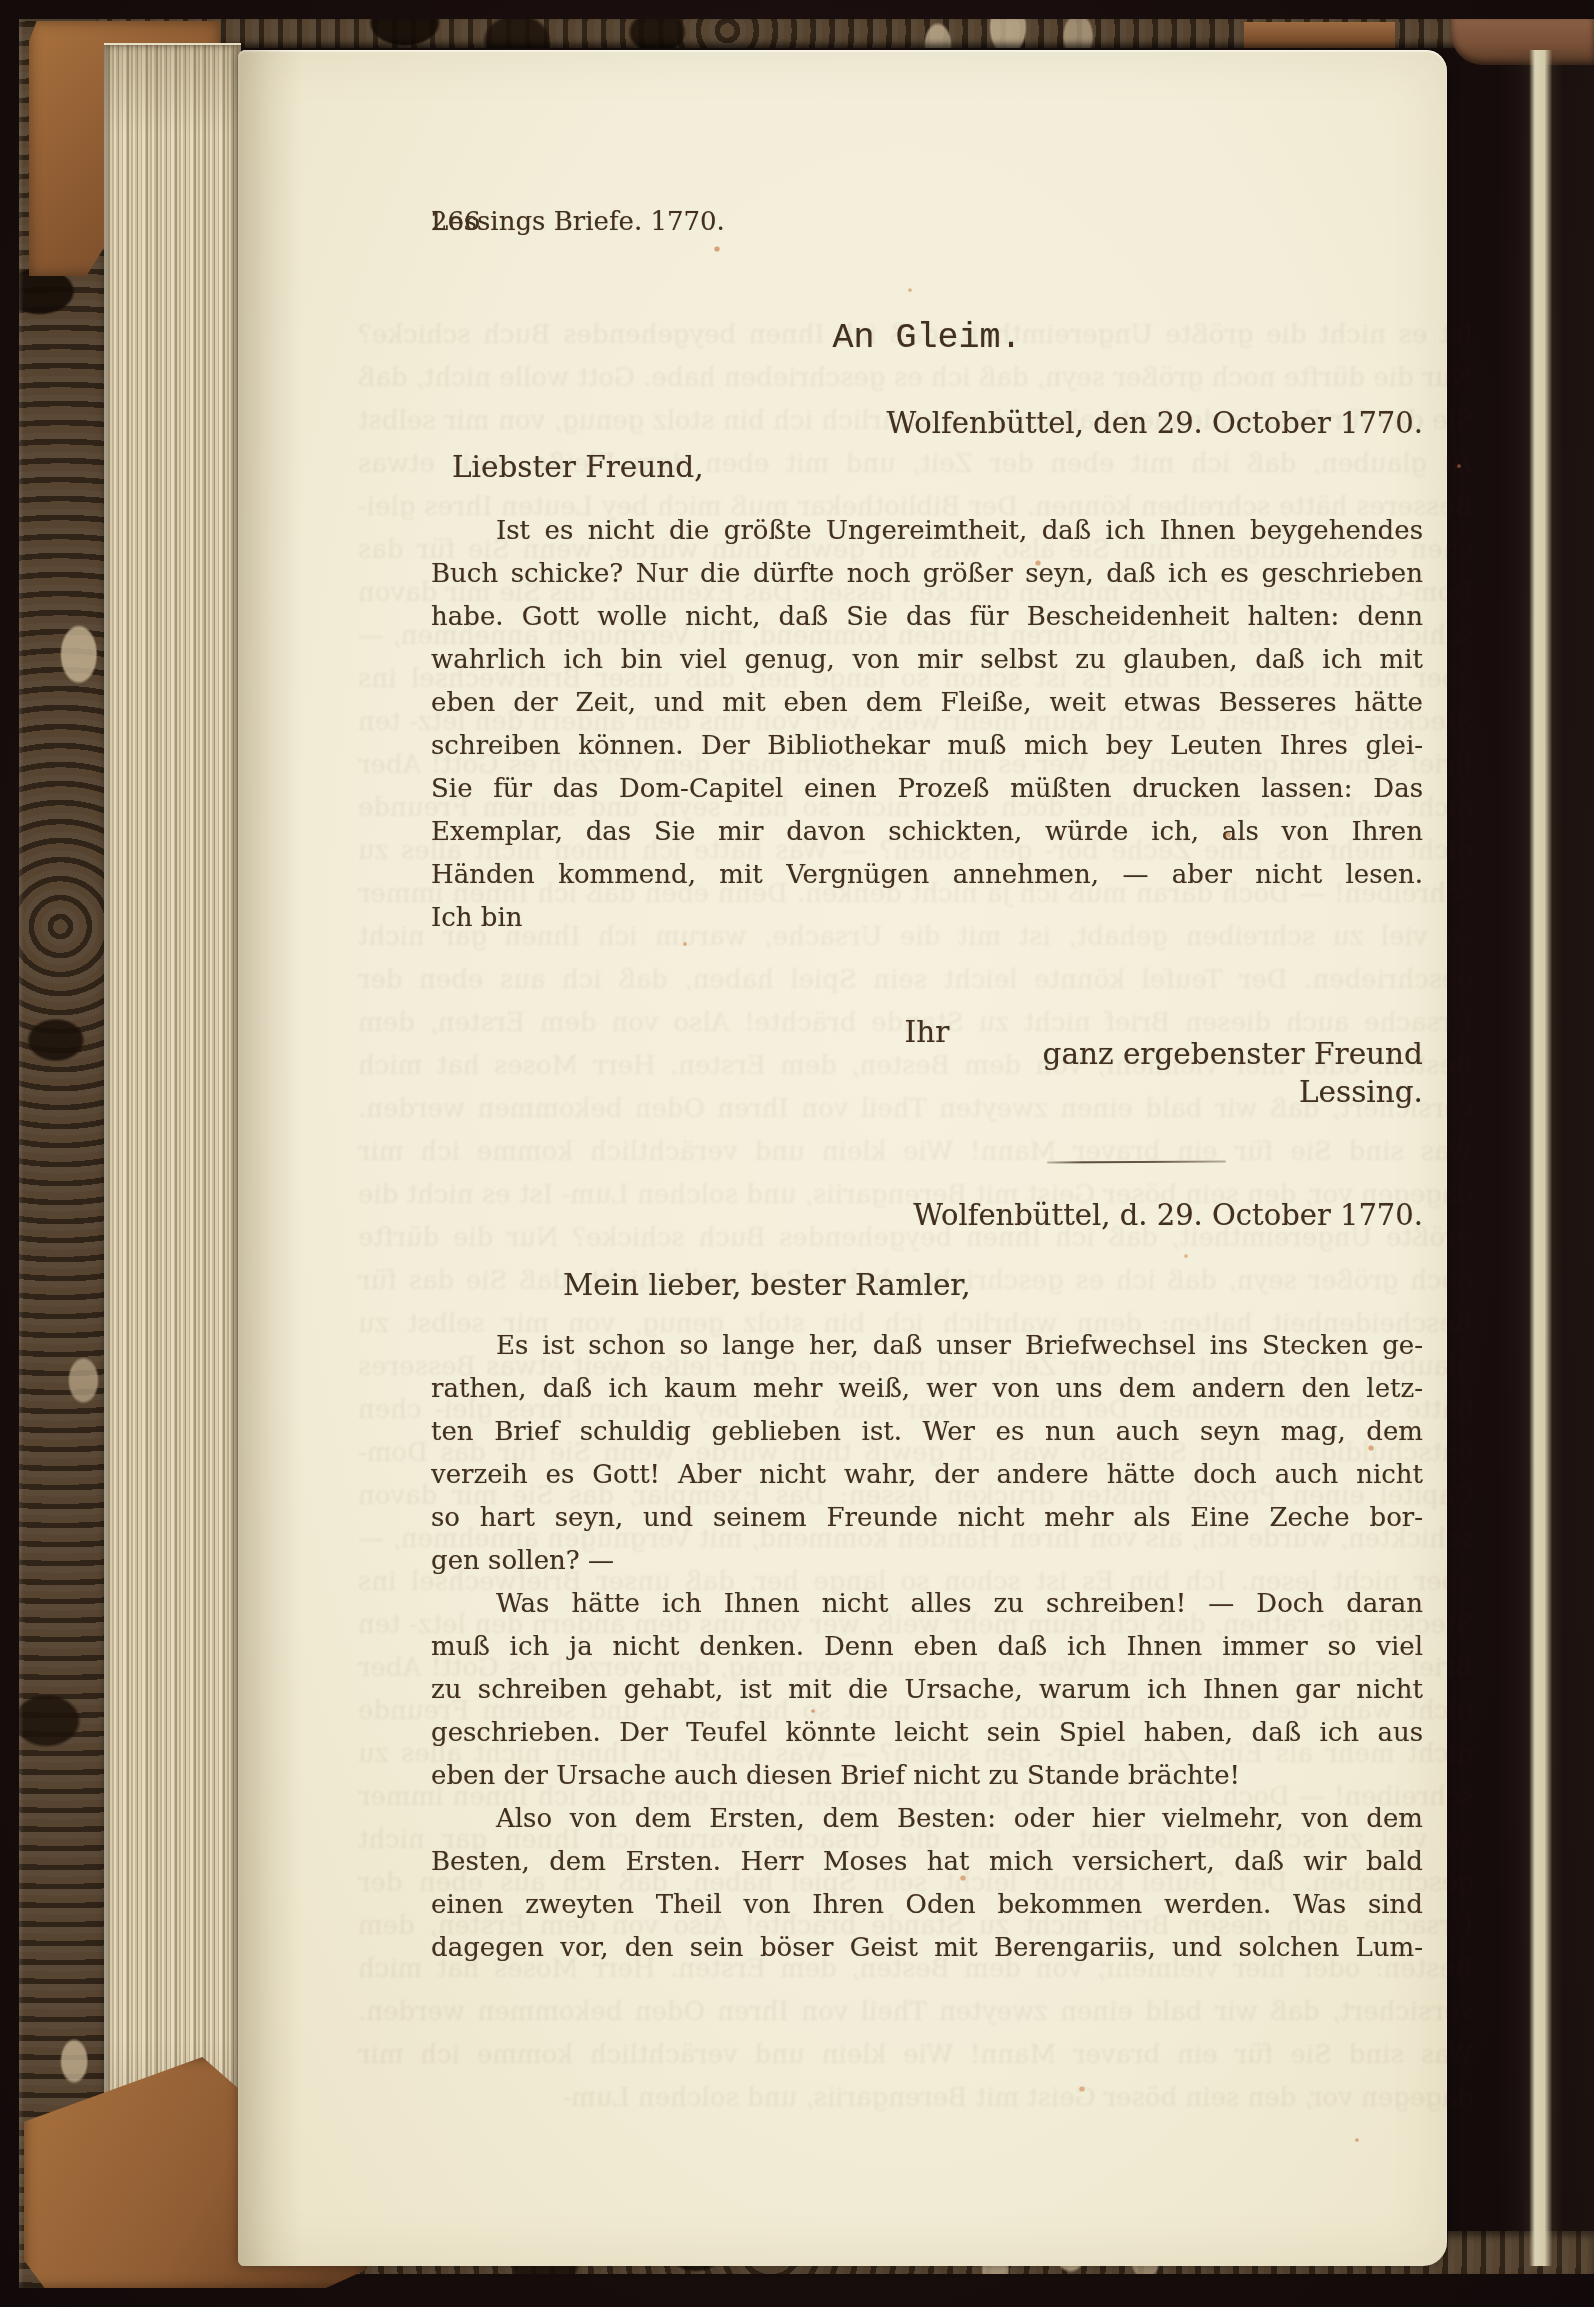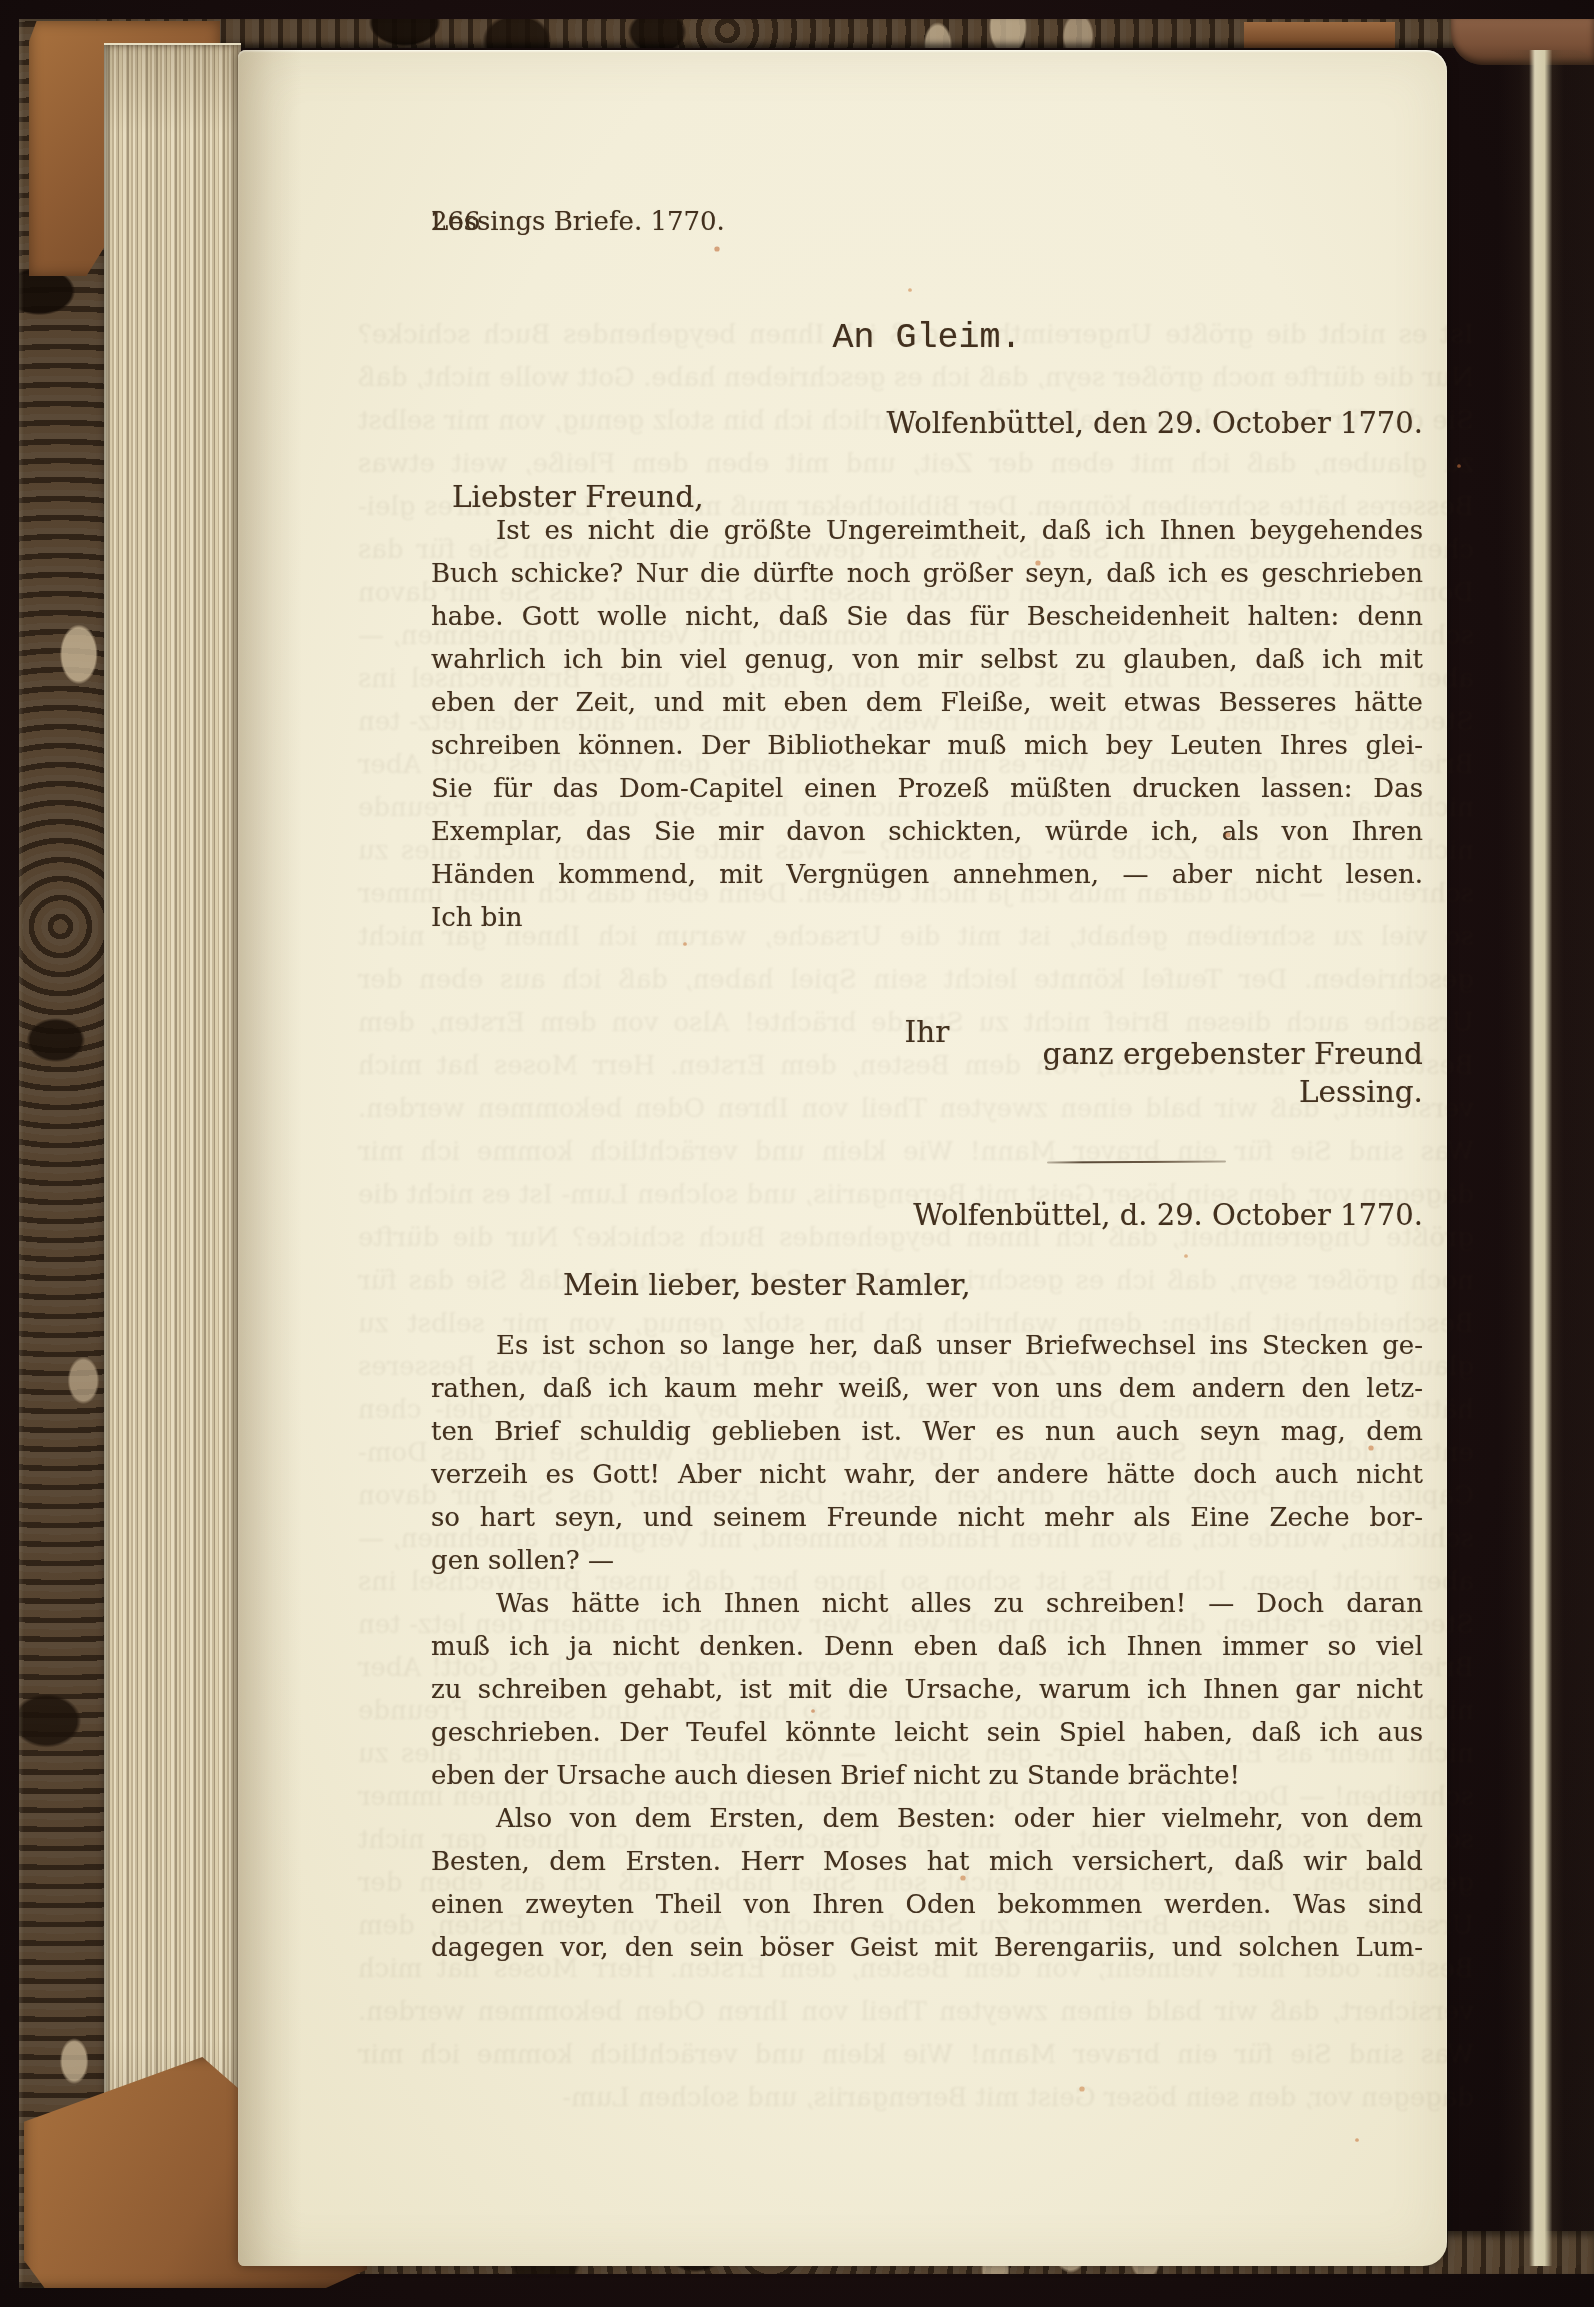--- a/index.html
+++ b/index.html
@@ -68,21 +68,21 @@
   .ink{color:#42301e;text-shadow:0 0 0.8px rgba(66,48,30,.4);}
   .col{position:absolute;left:193px;width:992px;}
   .page-header{top:156px;font-size:26px;color:#4a382a;}
   .pgnum{position:absolute;left:0;top:0;}
   .runtitle{position:absolute;left:0;right:0;text-align:left;}
   .heading1{top:268px;text-align:center;font-size:35px;}
   .dateline{text-align:right;padding-right:19px;font-size:29px;}
   .d1{top:356px;}
   .d2{top:1148px;}
   .salutation{font-size:29.5px;}
-  .s1{top:400px;padding-left:21px;margin-top:30px;}
+  .s1{top:400px;padding-left:21px;}
   .s2{top:1218px;padding-left:132px;}
   .body{font-size:26px;}
   .b1{top:459px;}
   .b2{top:1274px;}
   .tl{height:43px;line-height:43px;overflow:hidden;text-align:justify;text-align-last:justify;}
   .tl.indent{padding-left:65px;}
   .tl.flush{text-align:left;text-align-last:left;}
   .sig{font-size:29.5px;}
   .sig-pre{top:934px;text-align:center;margin-top:31px;}
   .sig-val{top:987px;text-align:right;padding-right:40px;}

